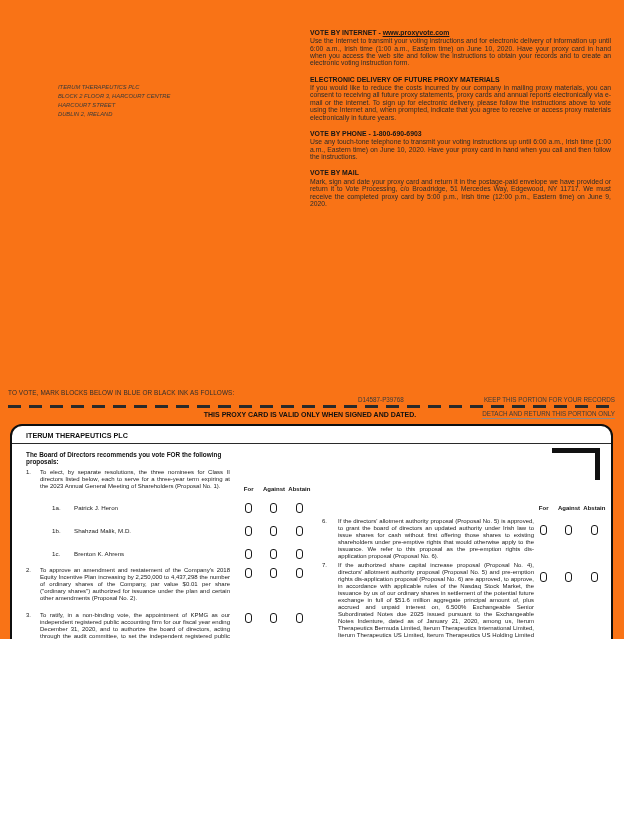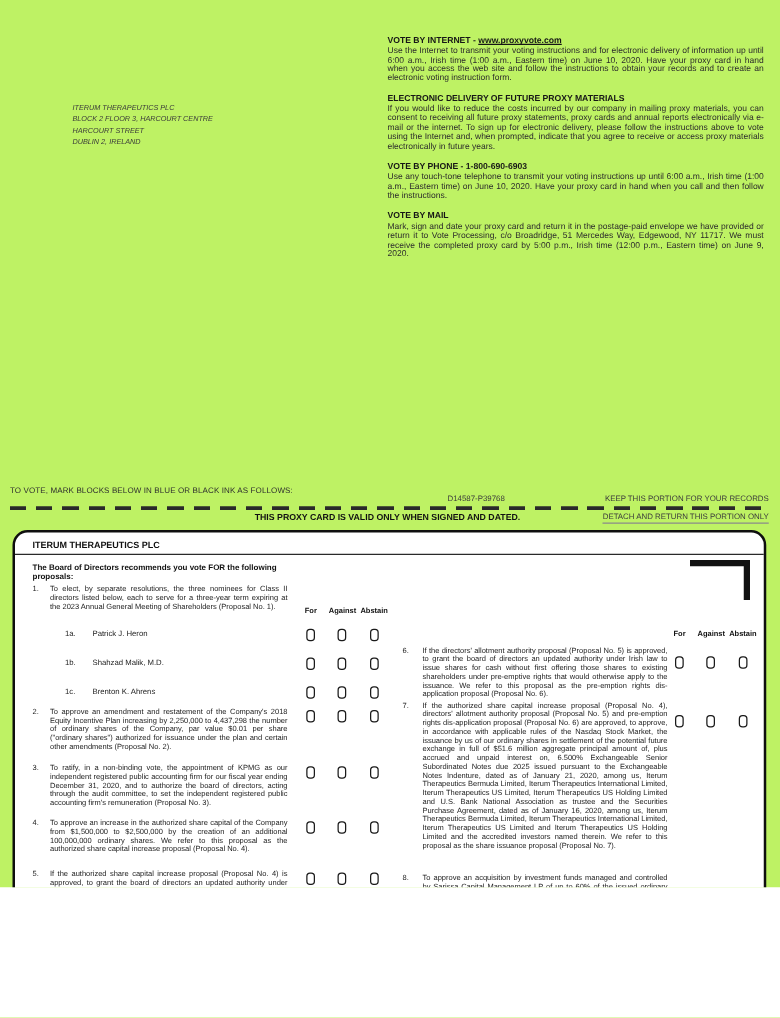--- a/index.html
+++ b/index.html
@@ -1,18 +1,18 @@
 <!DOCTYPE html>
 <html><head>
 <meta charset="utf-8">
 <style>
   * { margin:0; padding:0; box-sizing:border-box; }
   html,body { background:#ffffff; }
   .page {
-    position:relative; width:624px; height:710px; background:#bef264;
+    position:relative; width:624px; height:639px; background:#f97316;
     font-family:"Liberation Sans", sans-serif; color:#1c1c1c; overflow:hidden;
   }
 
   
   .sender { position:absolute; left:58px; top:83px; font-size:5.8px; font-style:italic; line-height:9px; color:#3a3a3a; }
 
   
   .vote-info { position:absolute; left:310px; top:29px; width:301px; }
   .vi-section { margin-bottom:9px; }
   .vi-title { font-size:6.9px; font-weight:bold; line-height:8.2px; color:#161616; }

